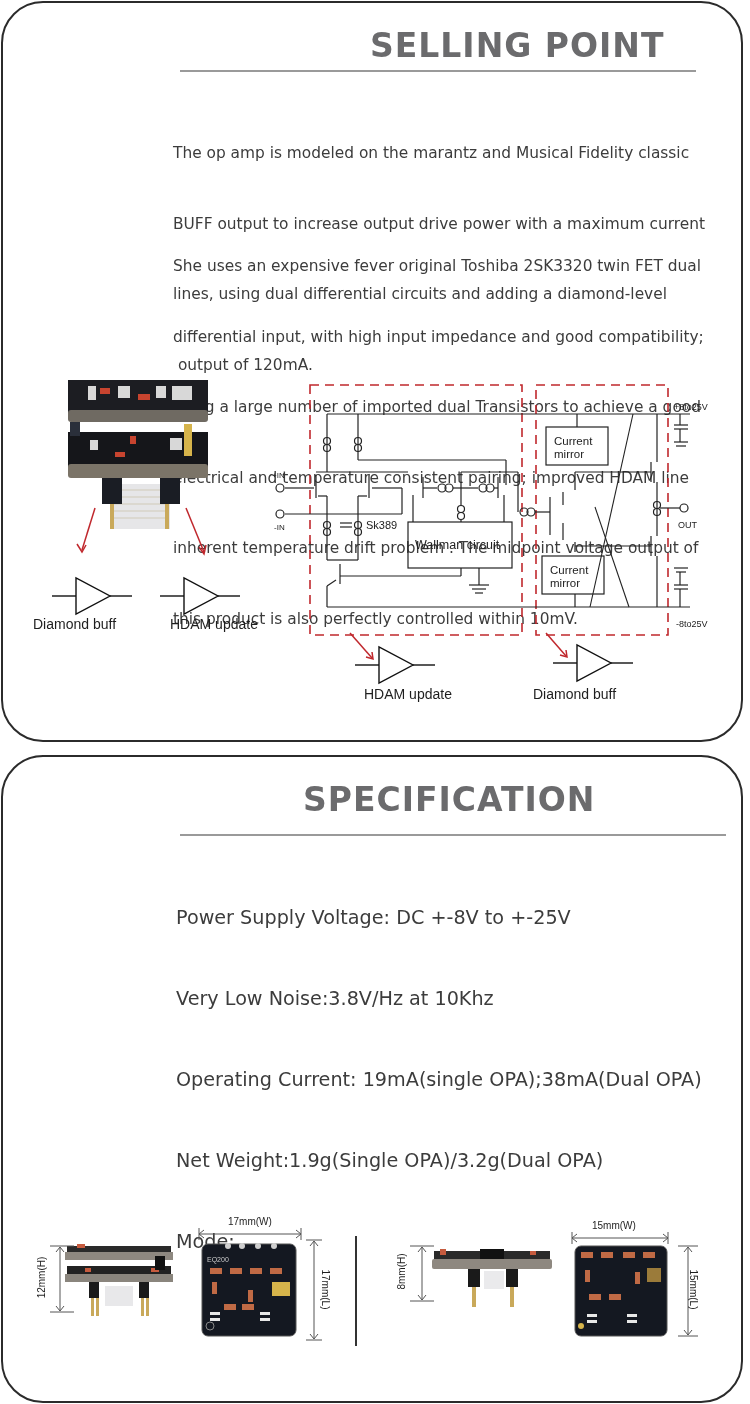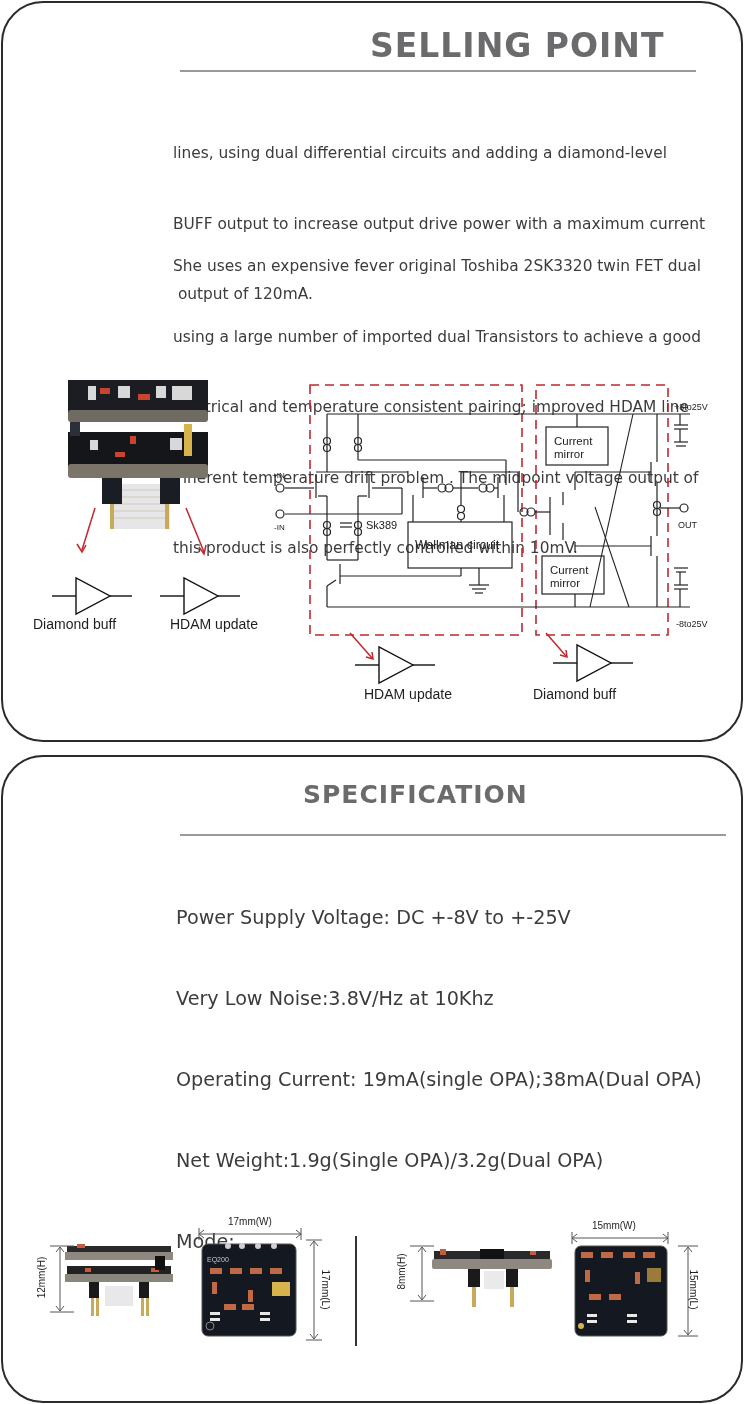--- a/index.html
+++ b/index.html
@@ -2,47 +2,49 @@
 <html><head>
 <meta charset="utf-8">
 <style>
   html, body { margin: 0; padding: 0; background: #ffffff; }
   body { width: 750px; height: 1404px; position: relative; overflow: hidden; font-family: "DejaVu Sans", sans-serif; color: #3a3a3a; }
   .panel { position: absolute; border: 2px solid #2b2b2b; border-radius: 42px; background: #fff; box-sizing: border-box; }
   #panel-selling { left: 1px; top: 1px; width: 742px; height: 741px; }
   #panel-spec { left: 1px; top: 755px; width: 742px; height: 648px; }
   .title { position: absolute; font-family: "DejaVu Sans", sans-serif; font-weight: bold; color: #6b6b6d; letter-spacing: 1px; white-space: nowrap; }
   #sp-title { left: 370px; top: 26px; font-size: 33px; }
-  #spec-title { left: 303px; top: 780px; font-size: 25px; }
+  #spec-title { left: 303px; top: 780px; font-size: 33px; }
   .rule { position: absolute; height: 2px; background: #9a9a9a; }
   #sp-rule { left: 180px; top: 70px; width: 516px; }
   #spec-rule { left: 180px; top: 834px; width: 546px; }
   .para { position: absolute; font-size: 15.4px; line-height: 23.5px; color: #3c3c3c; white-space: pre; font-family: "DejaVu Sans", sans-serif; }
   #para1 { left: 173px; top: 95px; }
   #para2 { left: 173px; top: 208px; }
   .specs { position: absolute; left: 176px; top: 850px; font-size: 19.2px; line-height: 27px; color: #3c3c3c; white-space: pre; font-family: "DejaVu Sans", sans-serif; }
   .spec-line { display: block; }
   .lbl { position: absolute; font-size: 14px; color: #1e1e1e; white-space: nowrap; font-family: "Liberation Sans", sans-serif; }
   svg { position: absolute; overflow: visible; }
   .sch text { font-family: "Liberation Sans", sans-serif; fill: #222; }
 </style>
 </head>
 <body>
 
 <div class="panel" id="panel-selling"></div>
 <div class="title" id="sp-title">SELLING POINT</div>
 <div class="rule" id="sp-rule"></div>
 
 <div class="para" id="para1">
+  <span class="spec-line">The op amp is modeled on the marantz and Musical Fidelity classic</span>
+  <span class="spec-line">BUFF output to increase output drive power with a maximum current</span>
   <span class="spec-line">lines, using dual differential circuits and adding a diamond-level</span>
-  <span class="spec-line">BUFF output to increase output drive power with a maximum current</span>
   <span class="spec-line"> output of 120mA.</span>
 </div>
 <div class="para" id="para2">
   <span class="spec-line">She uses an expensive fever original Toshiba 2SK3320 twin FET dual</span>
+  <span class="spec-line">differential input, with high input impedance and good compatibility;</span>
   <span class="spec-line">using a large number of imported dual Transistors to achieve a good</span>
   <span class="spec-line">electrical and temperature consistent pairing; improved HDAM line</span>
   <span class="spec-line">inherent temperature drift problem . The midpoint voltage output of</span>
   <span class="spec-line">this product is also perfectly controlled within 10mV.</span>
 </div>
 
 <svg style="left:60px;top:372px;" width="160" height="180" viewBox="0 0 160 180">
 
   <rect x="52" y="112" width="58" height="45" fill="#e6e6e8"></rect>
   <g stroke="#cfc9b8" stroke-width="1.2">

